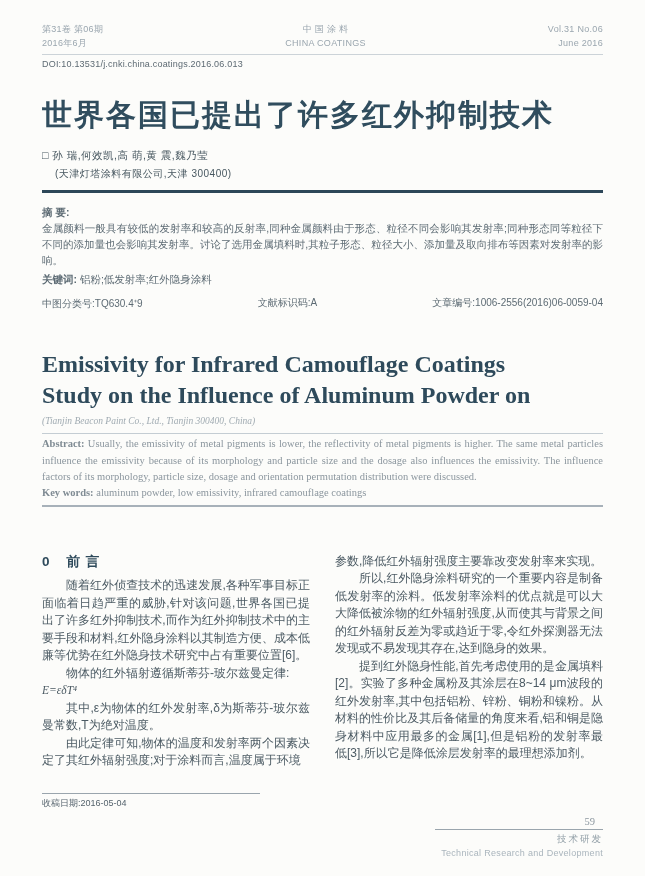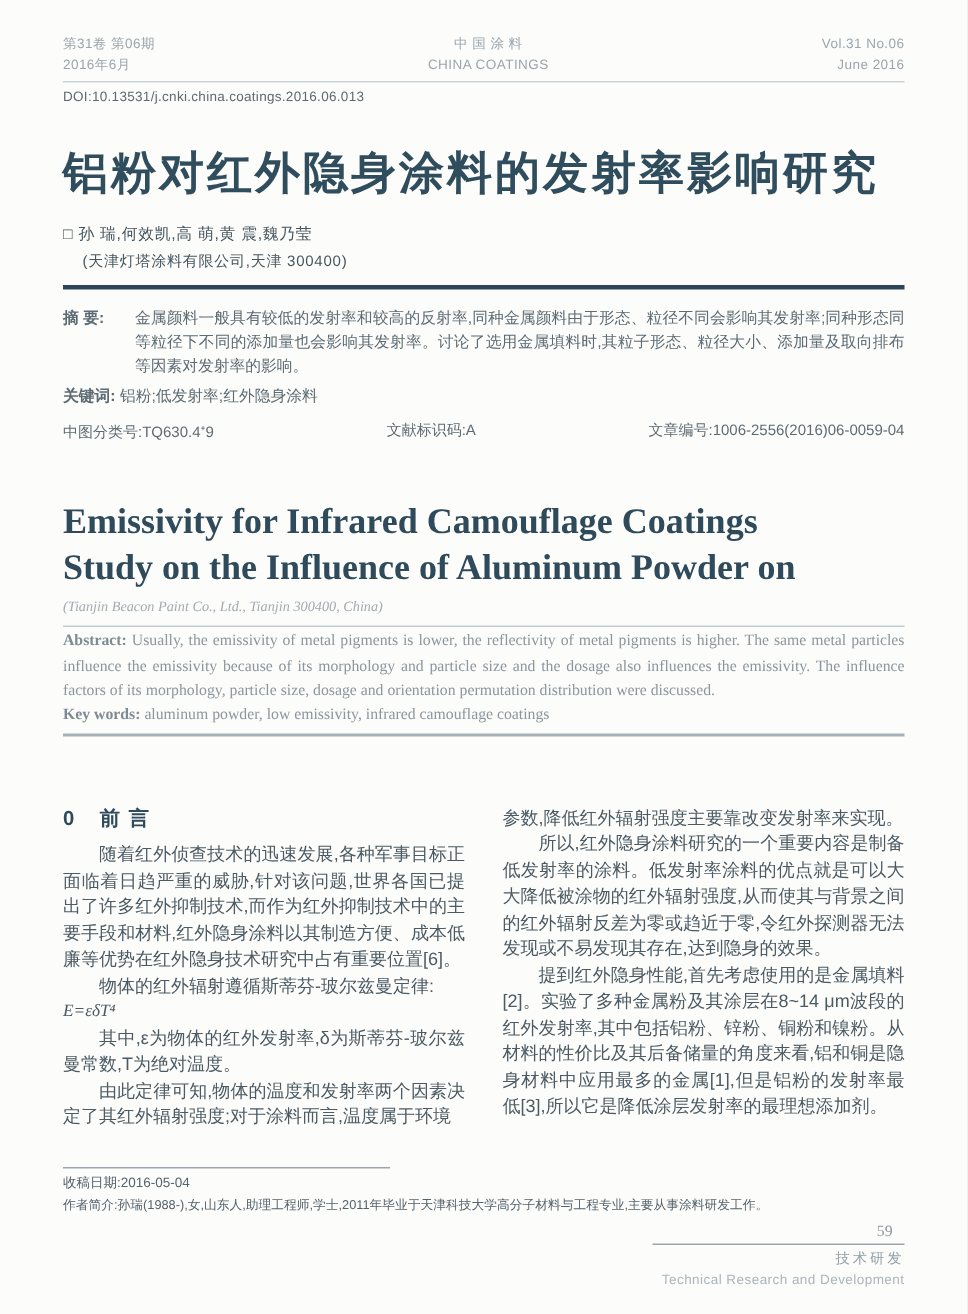--- a/index.html
+++ b/index.html
@@ -24,21 +24,21 @@
 
   
   .title-cn { margin-top:26px; font-size:30px; font-weight:bold; color:#304d5e;
     letter-spacing:2px; }
   .authors-cn { margin-top:13px; font-size:10.5px; color:#46565f; letter-spacing:.5px; }
   .affil-cn { margin-top:4px; font-size:10px; color:#46565f; padding-left:13px; letter-spacing:.5px; }
   .rule-thick { border-top:3px solid #2d4758; margin-top:9px; }
 
   
   .abstract-cn { display:flex; margin-top:11px; font-size:10.5px; line-height:16px;
-    color:#5d6b74; text-align:justify; }
+    color:#5d6b74; text-align:justify;flex-direction:column; }
   .abstract-cn .label { width:48px; flex-shrink:0; font-weight:bold; }
   .keywords-cn { margin-top:5px; font-size:10.5px; color:#5d6b74; }
   .keywords-cn .label { font-weight:bold; }
   .meta-row { display:flex; justify-content:space-between; margin-top:9px;
     font-size:10px; color:#5d6b74;gap:11px; }
 
   
   .title-en { margin-top:38px; font-family:"Liberation Serif", serif; font-size:24px;
     font-weight:bold; color:#2e4a5b; line-height:31px; }
   .authors-en { margin-top:9px; font-size:10.5px; color:#98a4ac; letter-spacing:.3px; }
@@ -93,21 +93,21 @@
       <div>CHINA COATINGS</div>
     </div>
     <div class="right">
       <div>Vol.31 No.06</div>
       <div>June 2016</div>
     </div>
   </div>
   <div class="header-rule"></div>
   <div class="doi">DOI:10.13531/j.cnki.china.coatings.2016.06.013</div>
 
-  <h1 class="title-cn">铝粉对红外隐身涂料的发射率影响研究</h1>
+  <h1 class="title-cn">世界各国已提出了许多红外抑制技术</h1>
   <div class="authors-cn">□ 孙  瑞,何效凯,高  萌,黄  震,魏乃莹</div>
   <div class="affil-cn">(天津灯塔涂料有限公司,天津  300400)</div>
   <div class="rule-thick"></div>
 
   <div class="abstract-cn">
     <span class="label">摘  要:</span>
     <span class="text">金属颜料一般具有较低的发射率和较高的反射率,同种金属颜料由于形态、粒径不同会影响其发射率;同种形态同等粒径下不同的添加量也会影响其发射率。讨论了选用金属填料时,其粒子形态、粒径大小、添加量及取向排布等因素对发射率的影响。</span>
   </div>
   <div class="keywords-cn">
     <span class="label">关键词:</span>
@@ -153,21 +153,20 @@
     <div class="col">
       <p class="cont">参数,降低红外辐射强度主要靠改变发射率来实现。</p>
       <p>所以,红外隐身涂料研究的一个重要内容是制备低发射率的涂料。低发射率涂料的优点就是可以大大降低被涂物的红外辐射强度,从而使其与背景之间的红外辐射反差为零或趋近于零,令红外探测器无法发现或不易发现其存在,达到隐身的效果。</p>
       <p>提到红外隐身性能,首先考虑使用的是金属填料[2]。实验了多种金属粉及其涂层在8~14 μm波段的红外发射率,其中包括铝粉、锌粉、铜粉和镍粉。从材料的性价比及其后备储量的角度来看,铝和铜是隐身材料中应用最多的金属[1],但是铝粉的发射率最低[3],所以它是降低涂层发射率的最理想添加剂。</p>
     </div>
   </div>
 
   <div class="footnote-block">
     <div class="footnote-rule"></div>
     <div class="footnote">收稿日期:2016-05-04</div>
-    <div class="footnote bio">作者简介:孙瑞(1988-),女,山东人,助理工程师,学士,2011年毕业于天津科技大学高分子材料与工程专业,主要从事涂料研发工作。</div>
   </div>
 
   <div class="pfooter">
     <div class="page-num">59</div>
     <div class="footer-rule"></div>
     <div class="footer-cn">技术研发</div>
     <div class="footer-en">Technical Research and Development</div>
   </div>
 
 </div>

